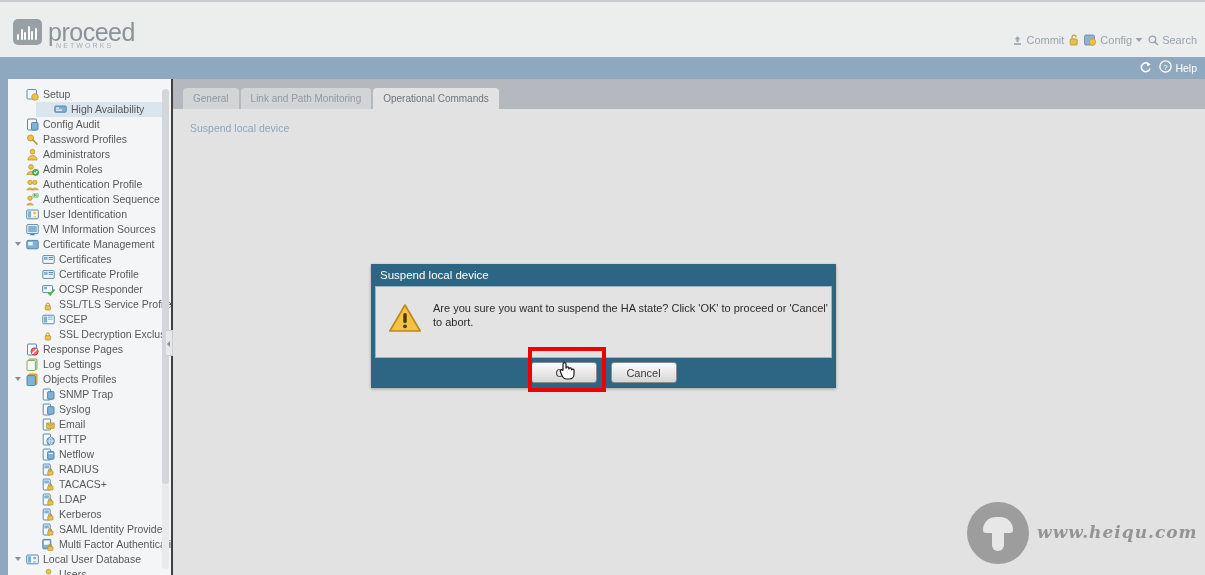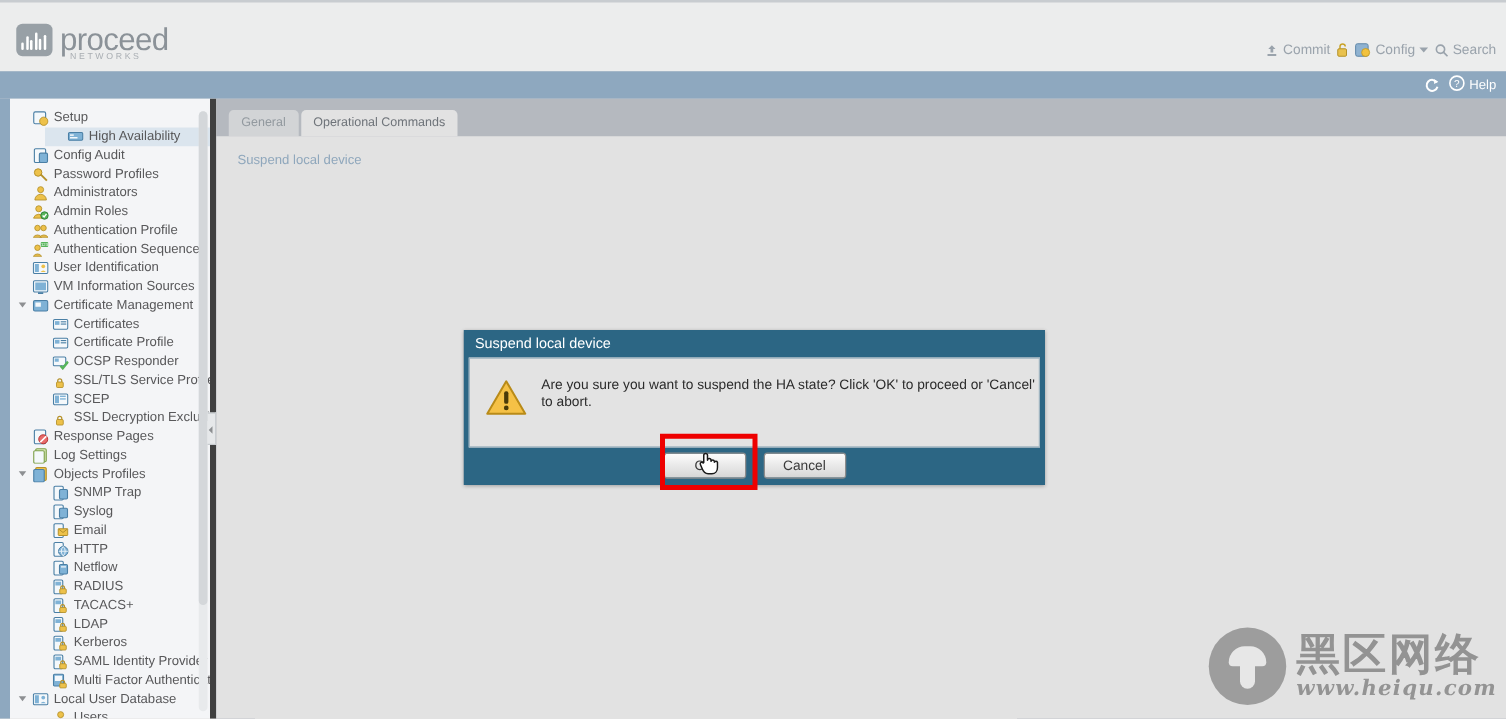--- a/index.html
+++ b/index.html
@@ -92,21 +92,21 @@
 
   
   .leftstrip {
     position: absolute; left: 0; top: 79px; width: 8px; height: 496px;
     background: #8ea8bf;
   }
   .sidebar {
     position: absolute; left: 8px; top: 79px;
     width: 165px; height: 496px;
     background: #f4f5f7;
-    border-right: 5px solid #404040;
+    border-right: 2px solid #404040;
     box-sizing: border-box;
     overflow: hidden;
   }
   .sb-inner {
     position: absolute; left: 0; top: 8px; width: 160px;
   }
   .sb-item {
     height: 15px; line-height: 15px;
     display: flex; align-items: center;
     font-size: 10.5px; color: #58585a;
@@ -648,31 +648,31 @@
     <div class="sb-scroll">
       <div class="sb-thumb"></div>
     </div>
   </div>
   <div class="sb-collapse"></div>
 
   <div class="main">
 
     <div class="subtabs">
       <div class="subtab">General</div>
+      <div class="subtab">Link and Path Monitoring</div>
       <div class="subtab active">Operational Commands</div>
     </div>
 
     <div class="contentpane">
       <a class="oplink">Suspend local device</a>
     </div>
 
     <div class="watermark">
       <div class="wm-circle"></div>
       <div class="wm-text">
-        <div class="wm-cn">黑区网络</div>
         <div class="wm-url">www.heiqu.com</div>
       </div>
     </div>
   </div>
 
   <div class="dlg">
     <div class="dlg-title">Suspend local device</div>
     <div class="dlg-body">
       <span class="warn-ico">
         <svg width="34" height="30" viewBox="0 0 34 30">

